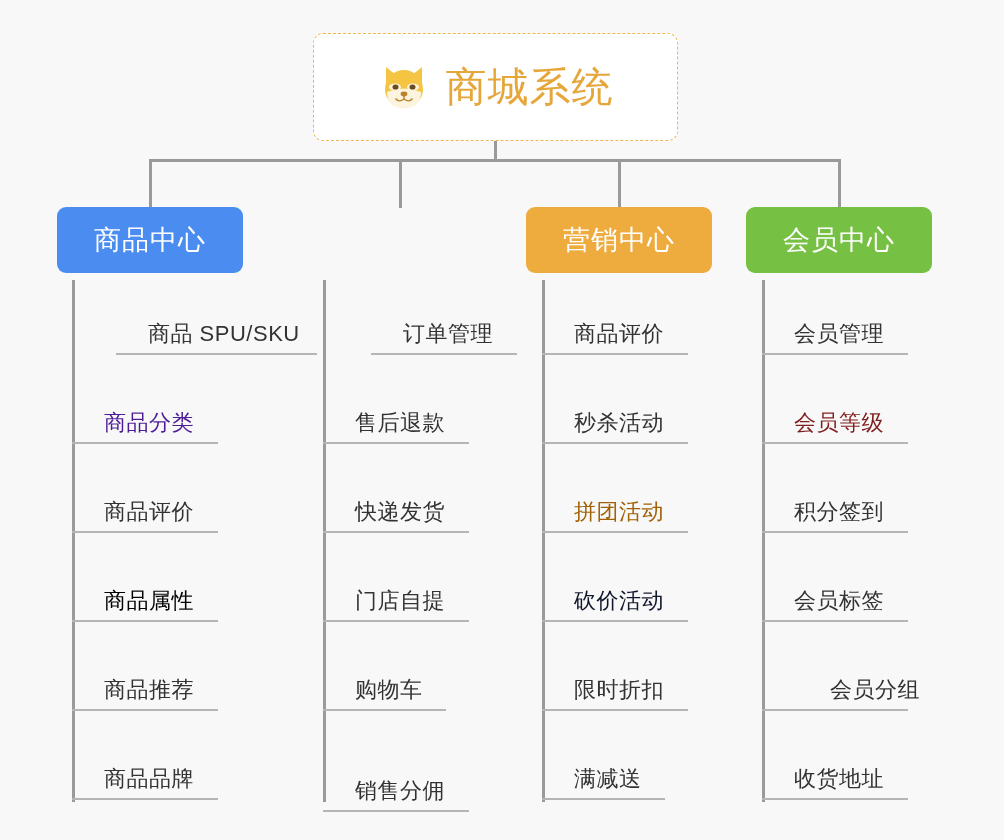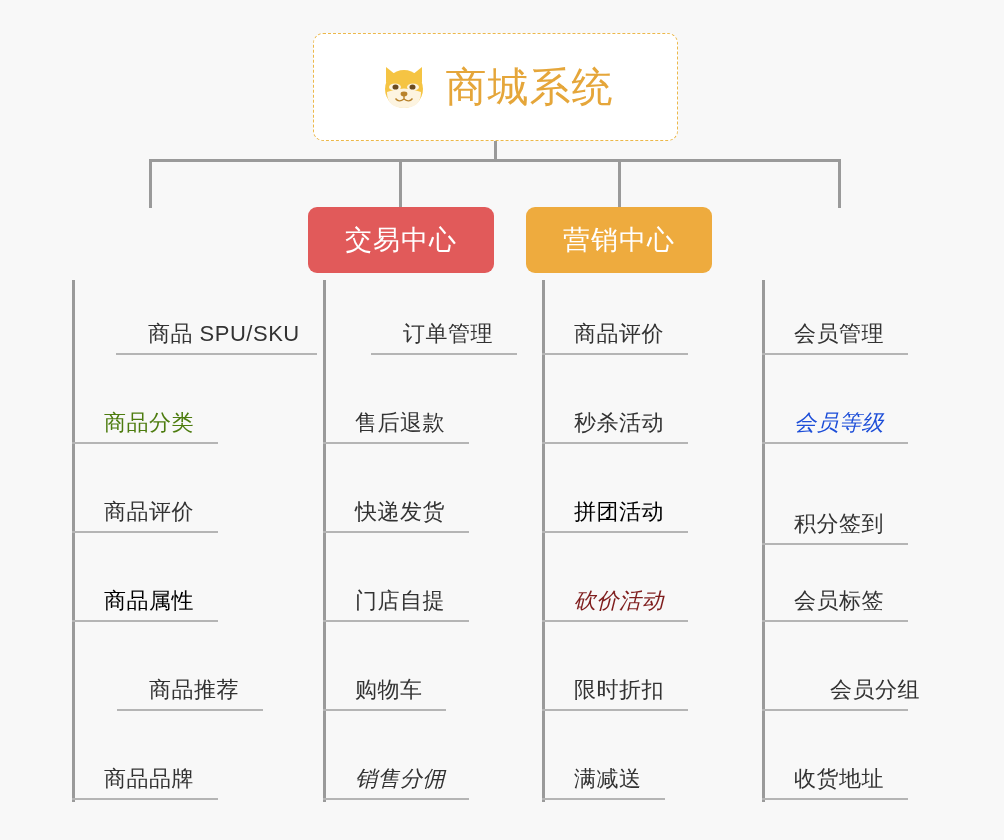--- a/index.html
+++ b/index.html
@@ -142,46 +142,49 @@
 
   <div class="conn conn-v" style="left: 494px; top: 141px; height: 20px; background: rgb(154, 154, 154);"></div>
 
   <div class="conn conn-h" style="left: 149px; top: 159px; width: 692px; background: rgb(154, 154, 154);"></div>
 
   <div class="conn conn-v" style="left: 149px; top: 159px; height: 49px; background: rgb(154, 154, 154);"></div>
   <div class="conn conn-v" style="left: 399px; top: 159px; height: 49px; background: rgb(154, 154, 154);"></div>
   <div class="conn conn-v" style="left: 618px; top: 159px; height: 49px; background: rgb(154, 154, 154);"></div>
   <div class="conn conn-v" style="left: 838px; top: 159px; height: 49px; background: rgb(154, 154, 154);"></div>
 
-  <div class="cat-header" style="left: 308px; width: 186px; background: rgb(225, 90, 90);">
-    <span>交易中心</span>
+  <div class="cat-header" style="left: 57px; width: 186px; background: rgb(74, 140, 240);">
+    <span>商品中心</span>
   </div>
   <div class="cat-header" style="left: 526px; width: 186px; background: rgb(238, 171, 62);">
     <span>营销中心</span>
+  </div>
+  <div class="cat-header" style="left: 746px; width: 186px; background: rgb(118, 192, 67);">
+    <span>会员中心</span>
   </div>
 
   <div class="leaf-col" style="left:72px;">
       <div class="leaf-spine" style="height: 522px; background: rgb(154, 154, 154);"></div>
       <div class="leaf-item" style="top: -14px; width: 201.2px; margin-left: 44px;">
         <div class="leaf-label" style="color: rgb(51, 51, 51);">商品 SPU/SKU</div>
         <div class="leaf-rule" style="width: 201.2px; background: rgb(181, 181, 181);"></div>
       </div>
       <div class="leaf-item" style="top: 75px; width: 146px;">
-        <div class="leaf-label" style="color: #4d7c0f; text-align: center;">商品分类</div>
+        <div class="leaf-label" style="color: #4c1d95; text-align: center;">商品分类</div>
         <div class="leaf-rule" style="width: 146px; background: rgb(181, 181, 181);"></div>
       </div>
       <div class="leaf-item" style="top: 164px; width: 146px;">
         <div class="leaf-label" style="color: rgb(51, 51, 51);">商品评价</div>
         <div class="leaf-rule" style="width: 146px; background: rgb(181, 181, 181);"></div>
       </div>
       <div class="leaf-item" style="top: 253px; width: 146px;">
         <div class="leaf-label" style="color: #000000;">商品属性</div>
         <div class="leaf-rule" style="width: 146px; background: rgb(181, 181, 181);"></div>
       </div>
-      <div class="leaf-item" style="top: 342px; width: 146px; margin-left: 45px;">
+      <div class="leaf-item" style="top: 342px; width: 146px;">
         <div class="leaf-label" style="color: rgb(51, 51, 51);">商品推荐</div>
         <div class="leaf-rule" style="width: 146px; background: rgb(181, 181, 181);"></div>
       </div>
       <div class="leaf-item" style="top: 431px; width: 146px;">
         <div class="leaf-label" style="color: rgb(51, 51, 51);">商品品牌</div>
         <div class="leaf-rule" style="width: 146px; background: rgb(181, 181, 181);"></div>
       </div>
     </div>
   <div class="leaf-col" style="left:323px;">
       <div class="leaf-spine" style="height: 522px; background: rgb(154, 154, 154);"></div>
@@ -198,63 +201,63 @@
         <div class="leaf-rule" style="width: 146px; background: rgb(181, 181, 181);"></div>
       </div>
       <div class="leaf-item" style="top: 253px; width: 146px;">
         <div class="leaf-label" style="color: rgb(51, 51, 51);">门店自提</div>
         <div class="leaf-rule" style="width: 146px; background: rgb(181, 181, 181);"></div>
       </div>
       <div class="leaf-item" style="top: 342px; width: 123px;">
         <div class="leaf-label" style="color: rgb(51, 51, 51);">购物车</div>
         <div class="leaf-rule" style="width: 123px; background: rgb(181, 181, 181);"></div>
       </div>
-      <div class="leaf-item" style="top: 431px; width: 146px; font-style: italic;">
+      <div class="leaf-item" style="top: 443px; width: 146px;">
         <div class="leaf-label" style="color: rgb(51, 51, 51);">销售分佣</div>
         <div class="leaf-rule" style="width: 146px; background: rgb(181, 181, 181);"></div>
       </div>
     </div>
   <div class="leaf-col" style="left:542px;">
       <div class="leaf-spine" style="height: 522px; background: rgb(154, 154, 154);"></div>
       <div class="leaf-item" style="top: -14px; width: 146px;">
         <div class="leaf-label" style="color: rgb(51, 51, 51);">商品评价</div>
         <div class="leaf-rule" style="width: 146px; background: rgb(181, 181, 181);"></div>
       </div>
       <div class="leaf-item" style="top: 75px; width: 146px;">
         <div class="leaf-label" style="color: rgb(51, 51, 51);">秒杀活动</div>
         <div class="leaf-rule" style="width: 146px; background: rgb(181, 181, 181);"></div>
       </div>
       <div class="leaf-item" style="top: 164px; width: 146px;">
-        <div class="leaf-label" style="color: #000000;">拼团活动</div>
-        <div class="leaf-rule" style="width: 146px; background: rgb(181, 181, 181);"></div>
-      </div>
-      <div class="leaf-item" style="top: 253px; width: 146px;">
-        <div class="leaf-label" style="color: #7f1d1d; font-style: italic;">砍价活动</div>
+        <div class="leaf-label" style="color: #a16207;">拼团活动</div>
+        <div class="leaf-rule" style="width: 146px; background: rgb(181, 181, 181);"></div>
+      </div>
+      <div class="leaf-item" style="top: 253px; width: 146px;">
+        <div class="leaf-label" style="color: #0f172a;">砍价活动</div>
         <div class="leaf-rule" style="width: 146px; background: rgb(181, 181, 181);"></div>
       </div>
       <div class="leaf-item" style="top: 342px; width: 146px;">
         <div class="leaf-label" style="color: rgb(51, 51, 51);">限时折扣</div>
         <div class="leaf-rule" style="width: 146px; background: rgb(181, 181, 181);"></div>
       </div>
       <div class="leaf-item" style="top: 431px; width: 123px;">
         <div class="leaf-label" style="color: rgb(51, 51, 51);">满减送</div>
         <div class="leaf-rule" style="width: 123px; background: rgb(181, 181, 181);"></div>
       </div>
     </div>
   <div class="leaf-col" style="left:762px;">
       <div class="leaf-spine" style="height: 522px; background: rgb(154, 154, 154);"></div>
       <div class="leaf-item" style="top: -14px; width: 146px;">
         <div class="leaf-label" style="color: rgb(51, 51, 51);">会员管理</div>
         <div class="leaf-rule" style="width: 146px; background: rgb(181, 181, 181);"></div>
       </div>
       <div class="leaf-item" style="top: 75px; width: 146px;">
-        <div class="leaf-label" style="color: #1d4ed8; font-style: italic;">会员等级</div>
-        <div class="leaf-rule" style="width: 146px; background: rgb(181, 181, 181);"></div>
-      </div>
-      <div class="leaf-item" style="top: 176px; width: 146px;">
+        <div class="leaf-label" style="color: #7f1d1d;">会员等级</div>
+        <div class="leaf-rule" style="width: 146px; background: rgb(181, 181, 181);"></div>
+      </div>
+      <div class="leaf-item" style="top: 164px; width: 146px;">
         <div class="leaf-label" style="color: rgb(51, 51, 51);">积分签到</div>
         <div class="leaf-rule" style="width: 146px; background: rgb(181, 181, 181);"></div>
       </div>
       <div class="leaf-item" style="top: 253px; width: 146px;">
         <div class="leaf-label" style="color: rgb(51, 51, 51);">会员标签</div>
         <div class="leaf-rule" style="width: 146px; background: rgb(181, 181, 181);"></div>
       </div>
       <div class="leaf-item" style="top: 342px; width: 146px;">
         <div class="leaf-label" style="color: rgb(51, 51, 51); margin-left: 36px;">会员分组</div>
         <div class="leaf-rule" style="width: 146px; background: rgb(181, 181, 181);"></div>

